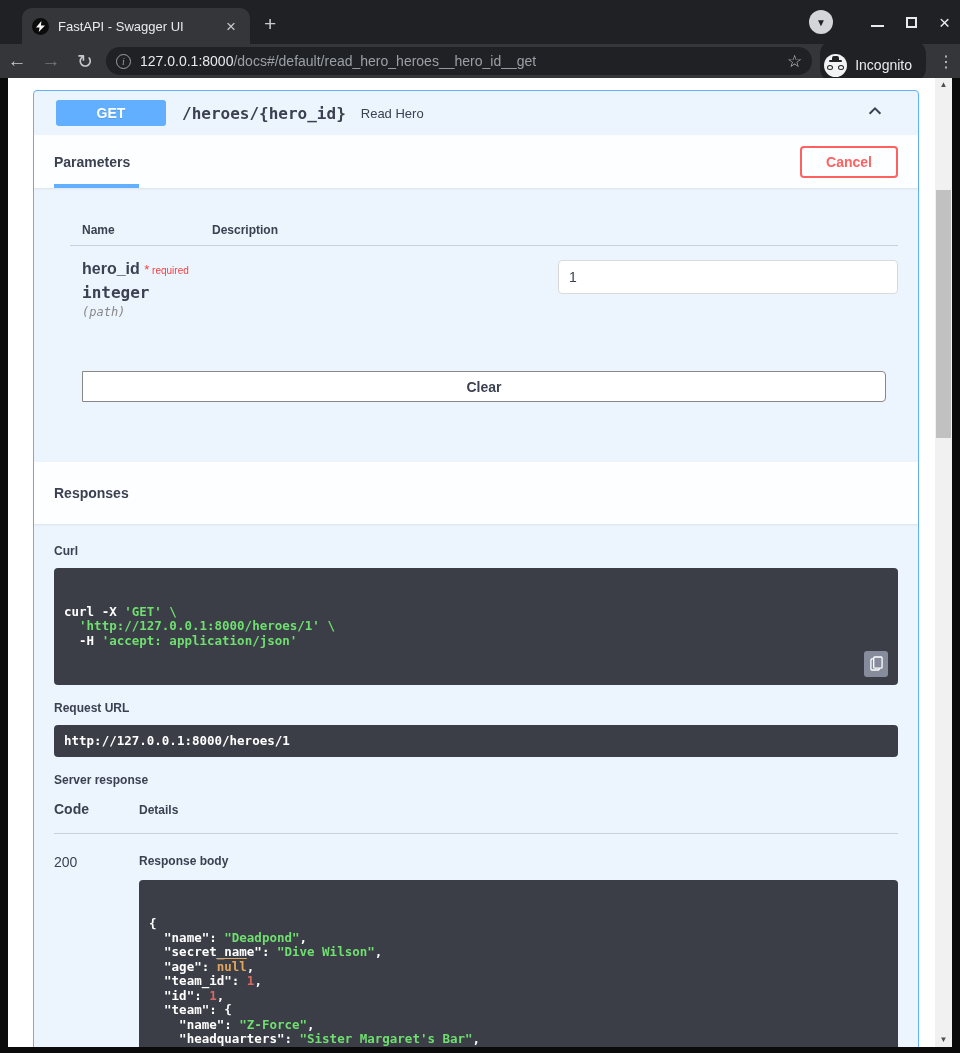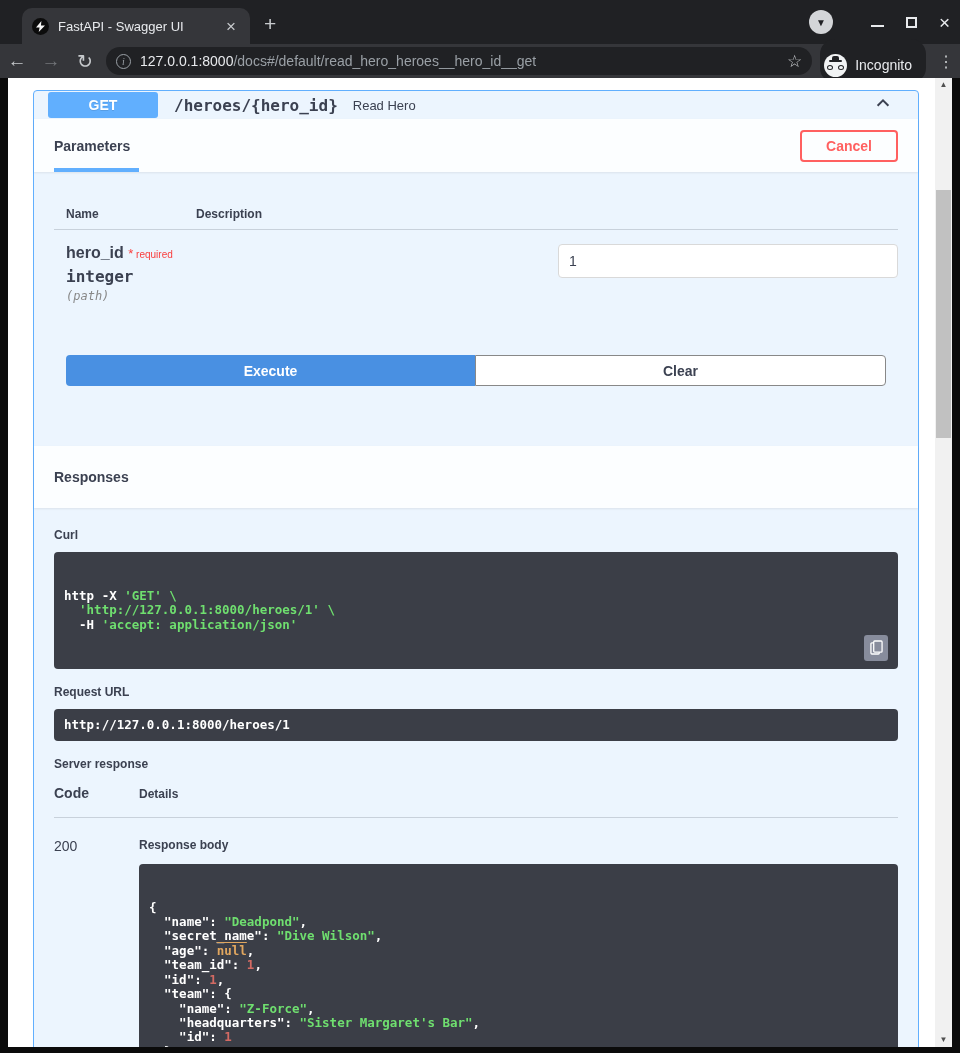--- a/index.html
+++ b/index.html
@@ -48,37 +48,37 @@
   .content { position:absolute; top:78px; left:8px; width:944px; height:969px; background:#fff; overflow:hidden; }
   .scrollbar { position:absolute; top:0; right:0; width:17px; height:969px; background:#f1f1f1; }
   .sb-arrow { position:absolute; left:0; width:17px; height:14px; color:#505050; font-size:8px;
               text-align:center; line-height:14px; }
   .sb-thumb { position:absolute; left:1px; top:112px; width:15px; height:248px; background:#c1c1c1; }
 
   .page { position:absolute; top:0; left:0; width:927px; height:969px; overflow:hidden; }
 
   .opblock { margin:12px 16px 0 25px; border:1px solid #61affe; border-radius:4px; background:#ecf5fe;
              color:#3b4151; }
-  .opblock-header { display:flex; align-items:center; padding:14px; height:20px; }
+  .opblock-header { display:flex; align-items:center; padding:22px; height:20px; }
   .method-badge { background:#61affe; color:#fff; font-weight:bold; font-size:14px; width:110px;
                   height:26px; line-height:26px; text-align:center; border-radius:3px; flex:0 0 auto;
                   text-shadow:0 1px 0 rgba(0,0,0,.1); }
   .op-path { font-family:"DejaVu Sans Mono", monospace; font-weight:bold; font-size:16px; margin-left:16px; }
   .op-summary { font-size:13px; margin-left:15px; flex:1; }
   .chevron { margin-right:12px; }
 
   .section-header { background:rgba(255,255,255,.85); display:flex; align-items:center;
                     padding:0 20px; position:relative; box-shadow:0 1px 2px rgba(0,0,0,.08); }
   .params-header { height:53px; }
   .tab-parameters { font-size:14px; font-weight:bold; }
   .tab-underline { position:absolute; left:20px; bottom:0; width:85px; height:4px; background:#61affe; }
   .btn-cancel { margin-left:auto; border:2px solid #ff6060; color:#ff6060; background:transparent;
                 font-weight:bold; font-size:14px; padding:6px 24px; border-radius:4px; }
 
-  .params-body { padding:35px 20px 30px; }
+  .params-body { padding:35px 20px 30px;margin-left:16px; }
   .ptable-head { display:flex; font-size:12px; font-weight:bold; padding:0 0 8px 12px; }
   .col-name { width:130px; flex:0 0 auto; }
   .ptable-divider { border-bottom:1px solid rgba(59,65,81,.2); }
   .param-row { display:flex; padding:14px 0 0 12px;justify-content:space-between; }
   .param-meta { width:130px; flex:0 0 auto; }
   .param-name { font-size:16px; font-weight:bold; }
   .param-required { color:#f93e3e; font-size:10px; }
   .param-required .ast { font-size:13px; }
   .param-type { font-family:"DejaVu Sans Mono", monospace; font-weight:bold; font-size:16px; margin-top:5px; }
   .param-in { font-family:"DejaVu Sans Mono", monospace; font-style:italic; font-size:12px; color:#888; margin-top:3px; }
@@ -192,34 +192,33 @@
               <span class="param-required"><span class="ast">*</span> <span>required</span></span></div>
             <div class="param-type">integer</div>
             <div class="param-in">(path)</div>
           </div>
           <div>
             <input class="param-input" type="text" value="1" style="">
           </div>
         </div>
 
         <div class="execute-row">
-          <button class="btn-execute">Execute</button>
           <button class="btn-clear">Clear</button>
         </div>
       </div>
 
       <div class="section-header responses-header">
         <span class="responses-title">Responses</span>
       </div>
 
       <div class="responses-body">
 
         <div class="blk-label">Curl</div>
         <div class="code-dark">
-          <div><span class="tk-w">http -X </span><span class="tk-s">'GET' \</span></div><div><span class="tk-s">  'http://127.0.0.1:8000/heroes/1' \</span></div><div><span class="tk-w">  -H </span><span class="tk-s">'accept: application/json'</span></div><button class="copy-btn" style="bottom:8px;">
+          <div><span class="tk-w">curl -X </span><span class="tk-s">'GET' \</span></div><div><span class="tk-s">  'http://127.0.0.1:8000/heroes/1' \</span></div><div><span class="tk-w">  -H </span><span class="tk-s">'accept: application/json'</span></div><button class="copy-btn" style="bottom:8px;">
             <svg width="13" height="15" viewBox="0 0 14 16">
                 <rect x="1" y="3" width="9" height="12" rx="1" fill="none" stroke="#fff" stroke-width="1.4"></rect>
                 <rect x="4" y="1" width="9" height="12" rx="1" fill="#878c9c" stroke="#fff" stroke-width="1.4"></rect>
               </svg>
           </button>
         </div>
 
         <div class="blk-label lbl-mt">Request URL</div>
         <div class="code-dark url-block">
           <span>http://127.0.0.1:8000/heroes/1</span>

